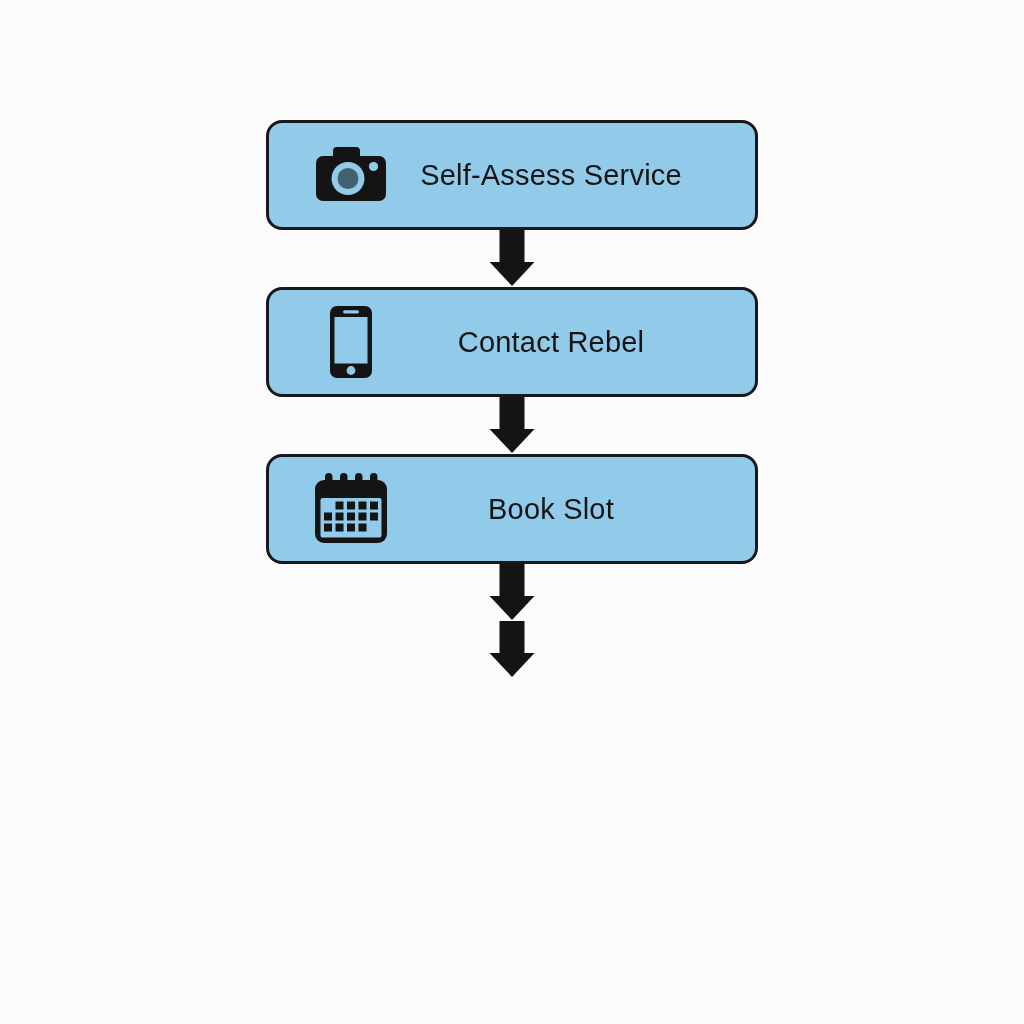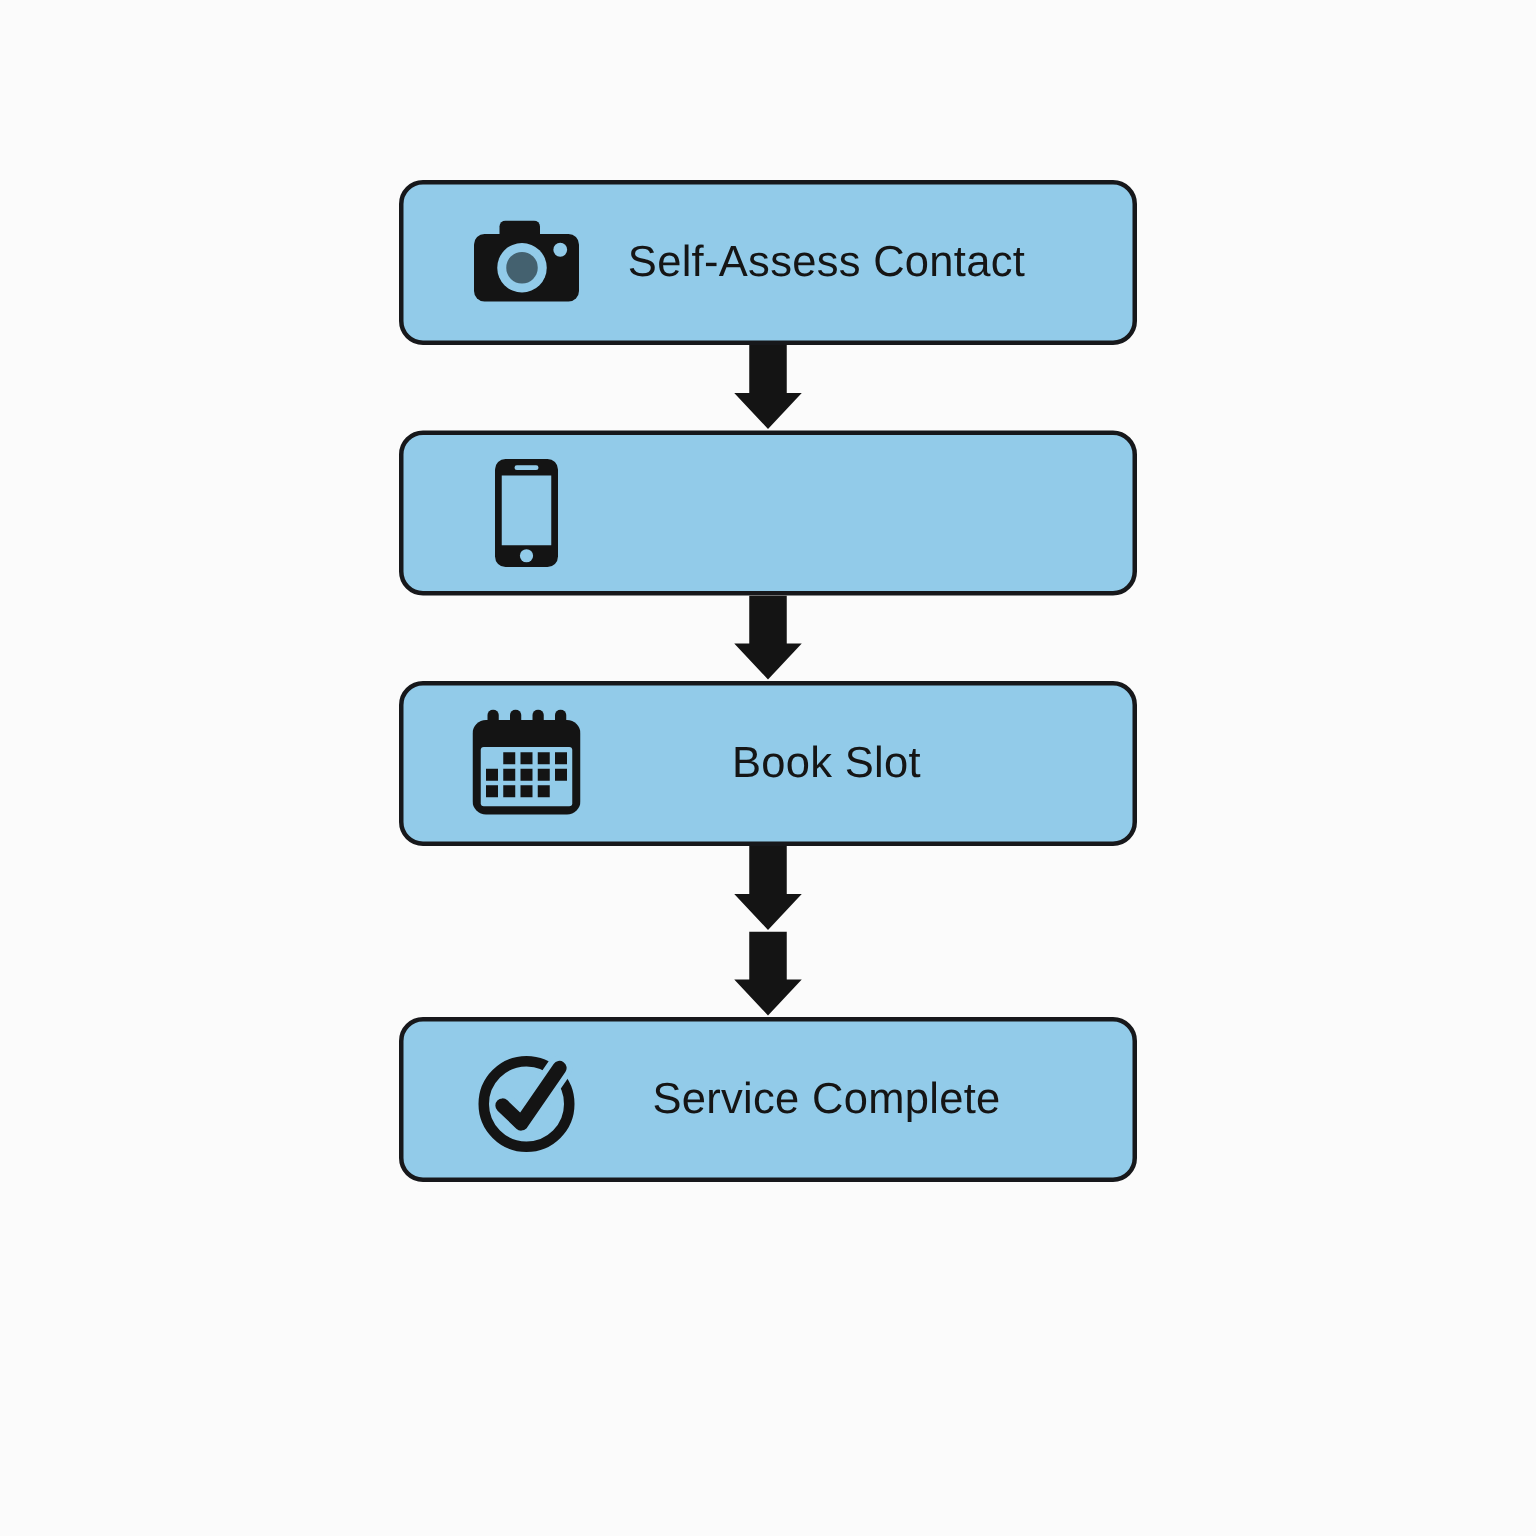--- a/index.html
+++ b/index.html
@@ -54,38 +54,39 @@
   <div class="step">
     <span class="icon">
       <svg width="70" height="57" viewBox="0 0 70 57" aria-hidden="true">
         <rect x="17" y="0" width="27" height="15" rx="4" fill="currentColor"></rect>
         <rect x="0" y="9" width="70" height="45" rx="7" fill="currentColor"></rect>
         <circle cx="32" cy="31.5" r="16.5" fill="var(--box-fill)"></circle>
         <circle cx="32" cy="31.5" r="10.5" fill="#44616f"></circle>
         <circle cx="57.5" cy="19.5" r="4.6" fill="var(--box-fill)"></circle>
       </svg>
     </span>
-    <span class="label">Self-Assess Contact</span>
+    <span class="label">Self-Assess Service</span>
   </div>
 
   <div class="arrow">
     <svg width="60" height="57" viewBox="0 0 60 57">
       <path d="M17.5 0 H42.5 V32 H52.5 L30 56 L7.5 32 H17.5 Z" fill="var(--ink)"></path>
     </svg>
   </div>
 
   <div class="step">
     <span class="icon">
       <svg width="42" height="72" viewBox="0 0 42 72" aria-hidden="true">
         <rect x="0" y="0" width="42" height="72" rx="7" fill="currentColor"></rect>
         <rect x="4.5" y="11" width="33" height="46.5" fill="var(--box-fill)"></rect>
         <rect x="13" y="4.2" width="16" height="3.2" rx="1.6" fill="var(--box-fill)"></rect>
         <circle cx="21" cy="64.5" r="4.4" fill="var(--box-fill)"></circle>
       </svg>
     </span>
+    <span class="label">Contact Rebel</span>
   </div>
 
   <div class="arrow">
     <svg width="60" height="57" viewBox="0 0 60 57">
       <path d="M17.5 0 H42.5 V32 H52.5 L30 56 L7.5 32 H17.5 Z" fill="var(--ink)"></path>
     </svg>
   </div>
 
   <div class="step">
     <span class="icon">
@@ -122,24 +123,14 @@
     </svg>
   </div>
 
 
   <div class="arrow">
     <svg width="60" height="57" viewBox="0 0 60 57">
       <path d="M17.5 0 H42.5 V32 H52.5 L30 56 L7.5 32 H17.5 Z" fill="var(--ink)"></path>
     </svg>
   </div>
 
-  <div class="step">
-    <span class="icon">
-      <svg width="74" height="74" viewBox="0 0 74 74" aria-hidden="true">
-        <circle cx="37" cy="40" r="28.5" fill="none" stroke="currentColor" stroke-width="7"></circle>
-        <polyline points="21,41 33.5,53 59,16" fill="none" stroke="var(--box-fill)" stroke-width="17" stroke-linecap="round" stroke-linejoin="round"></polyline>
-        <polyline points="21,41 33.5,53 59,16" fill="none" stroke="currentColor" stroke-width="9.5" stroke-linecap="round" stroke-linejoin="round"></polyline>
-      </svg>
-    </span>
-    <span class="label">Service Complete</span>
-  </div>
 
 </div>
 
 </body></html>

